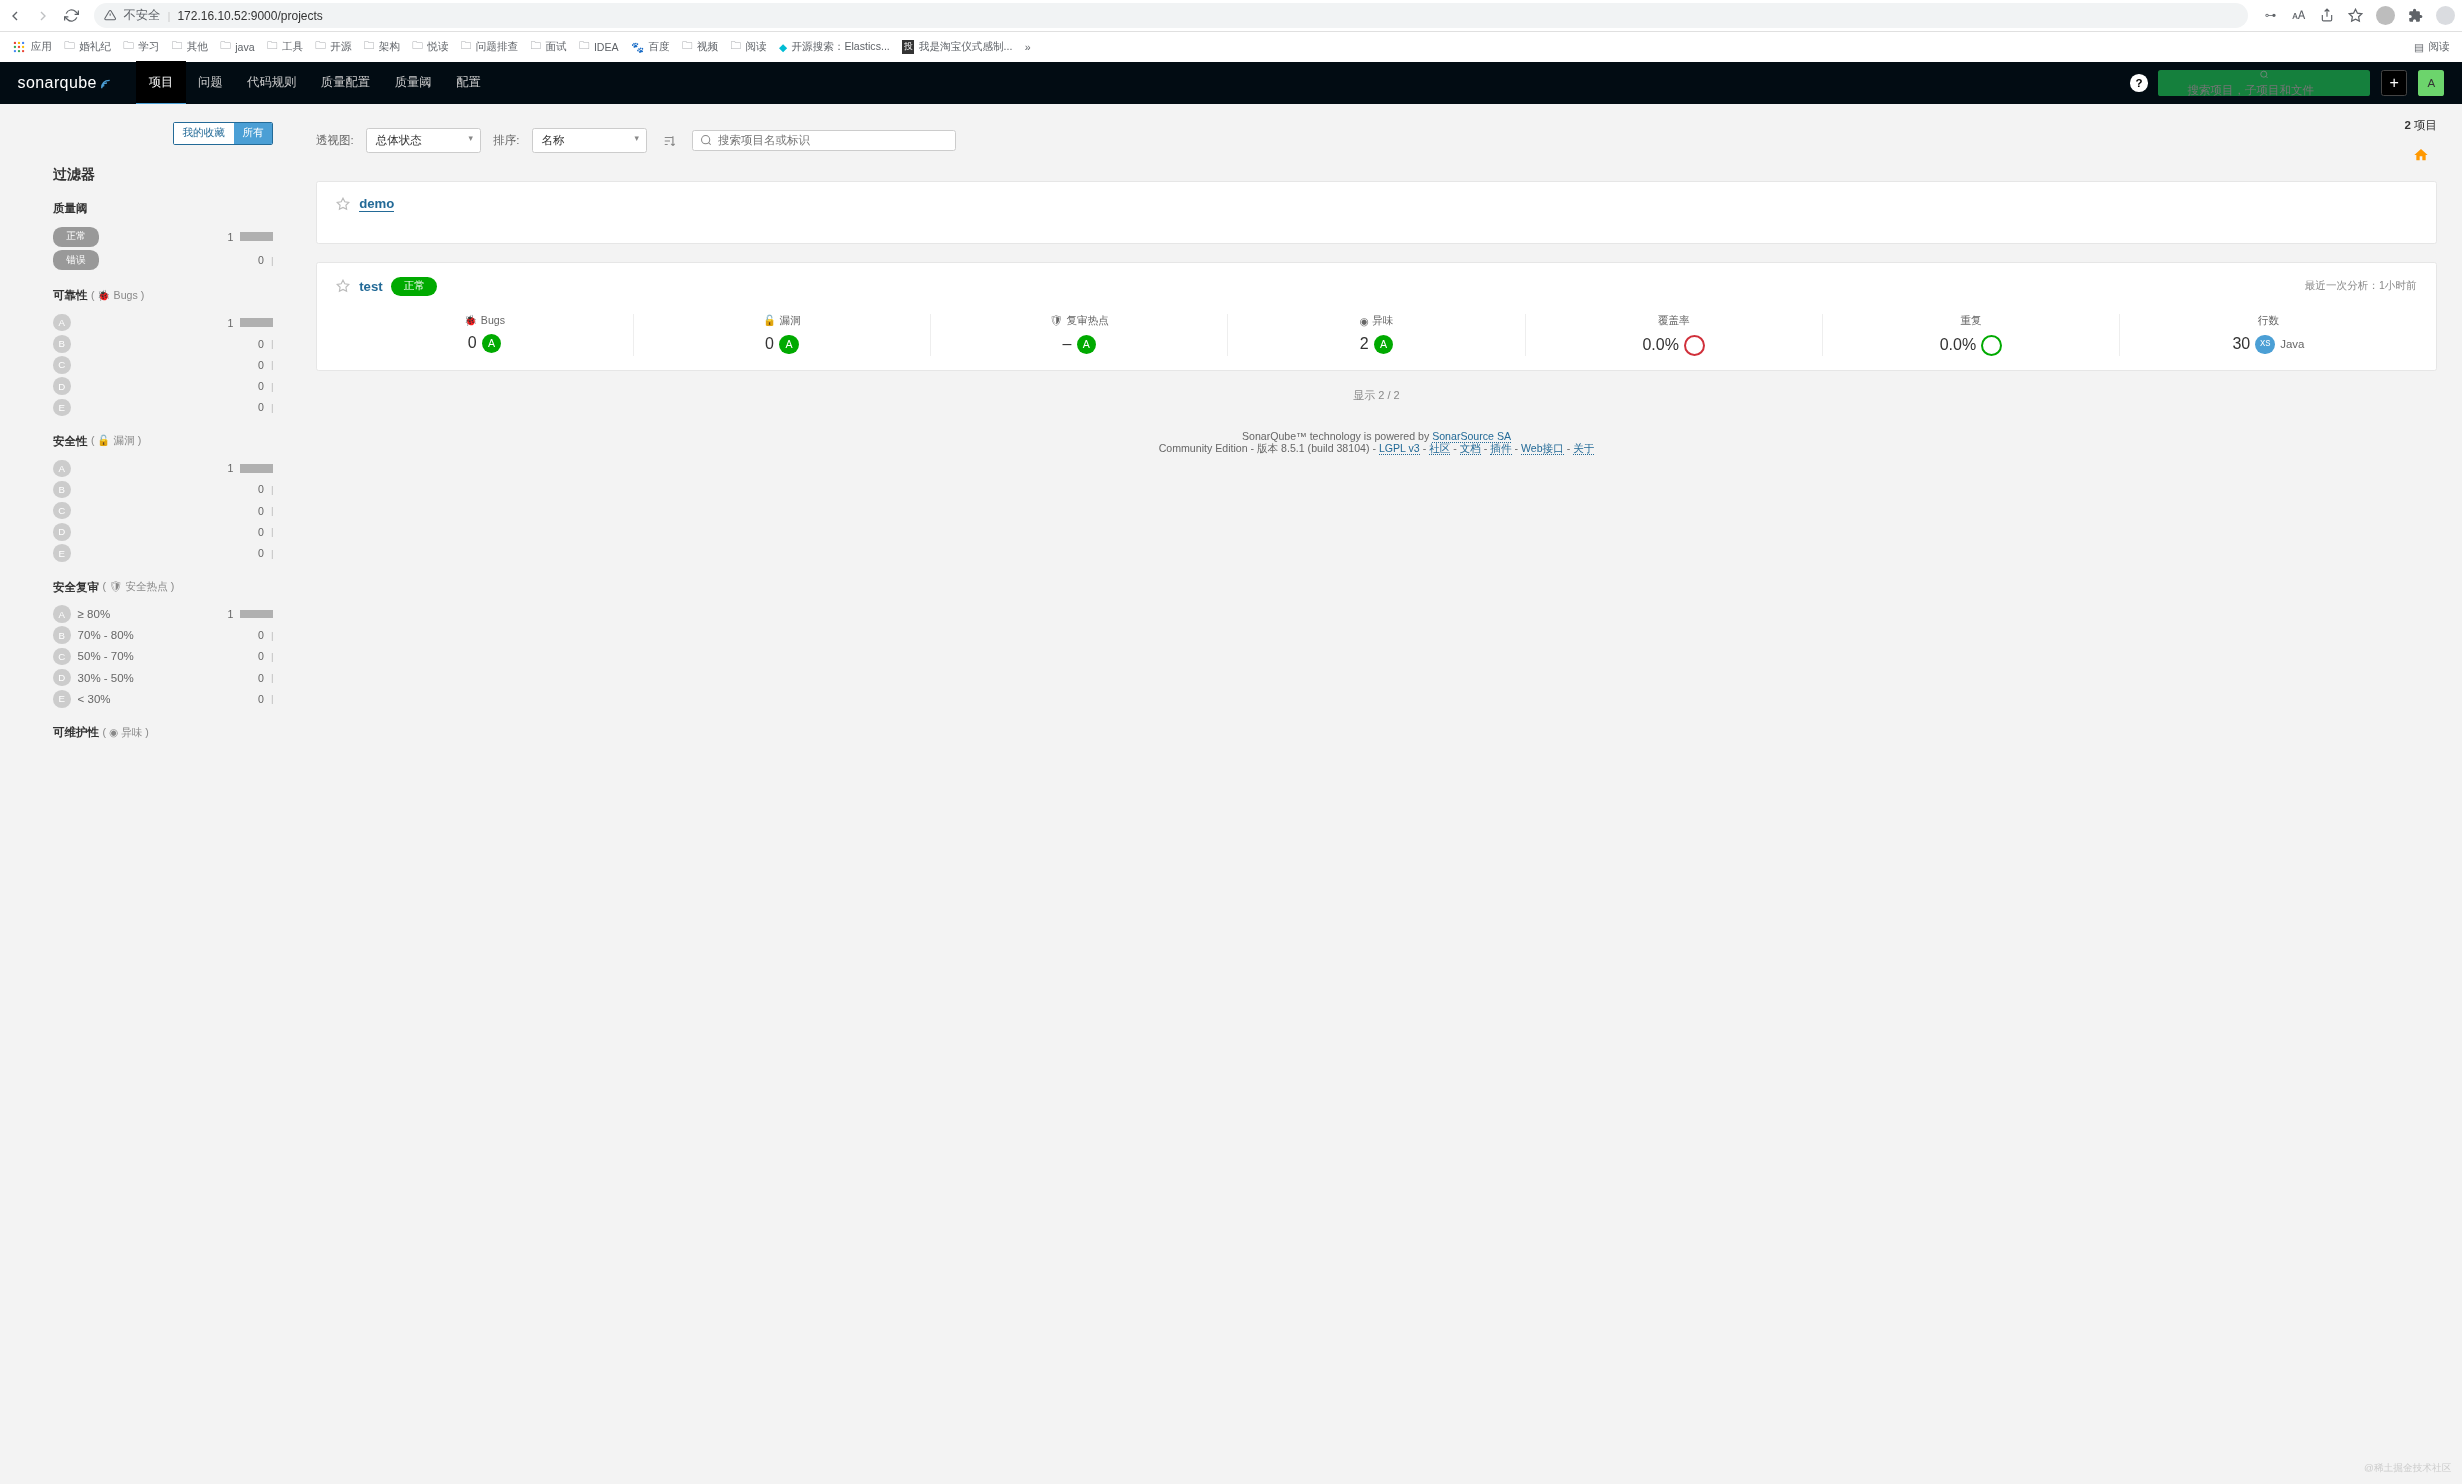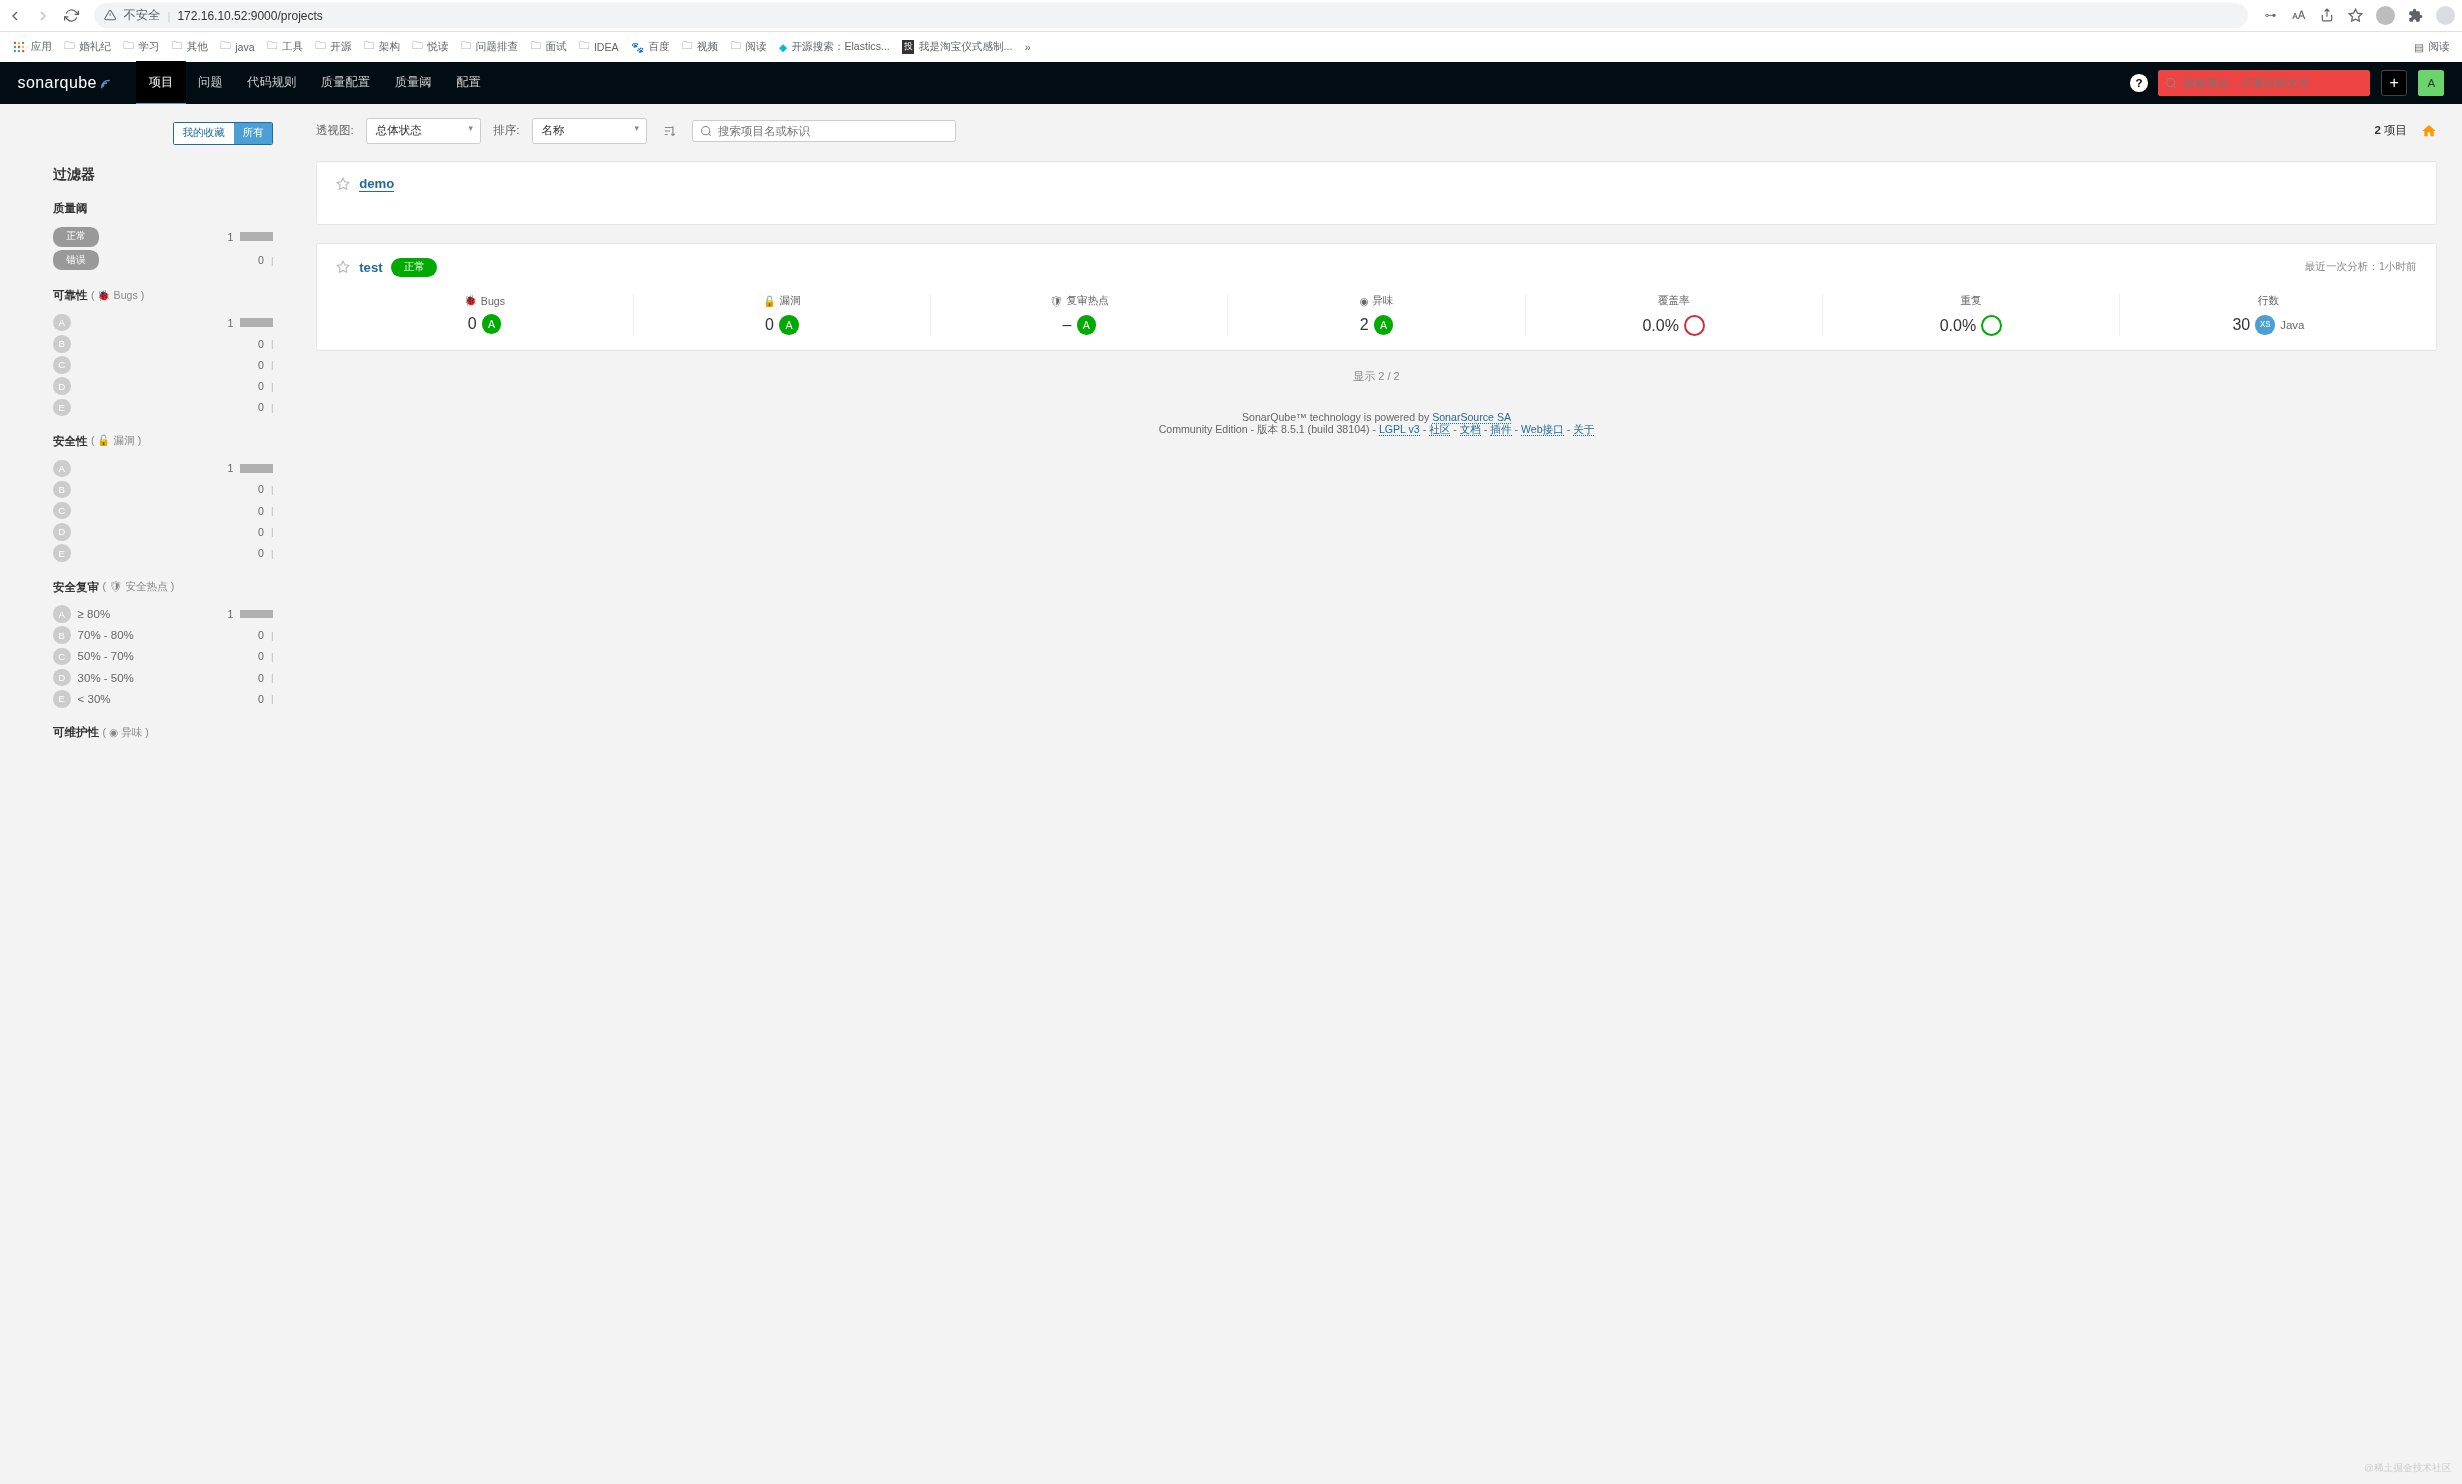--- a/index.html
+++ b/index.html
@@ -23,21 +23,21 @@
 .bookmark-sep { margin-left: auto; }
 
 
 .top-nav { background: #020c13; color: #fff; height: 42px; display: flex; align-items: center; padding: 0 17.6px; }
 .logo { color: #fff; font-size: 16px; font-weight: 300; letter-spacing: 0.4px; margin-right: 21px; display:flex; align-items:center; gap:2.6px;}
 .nav-items { display: flex; gap: 0; }
 .nav-item { padding: 12.3px 12.3px; color: #ccc; cursor: pointer; font-size: 12.3px; }
 .nav-item.active { background: #000; color: #fff; border-bottom: 2.6px solid #4b9fd5; }
 .nav-right { margin-left: auto; display: flex; align-items: center; gap: 10.6px; }
 .help-icon { width: 17.6px; height: 17.6px; border-radius: 50%; background: #fff; color: #000; display: flex; align-items: center; justify-content: center; font-weight: bold; font-size: 11.5px; cursor: pointer; }
-.search-global { background: #ef4444; border-radius: 2.6px; width: 212px; height: 26.4px; display: flex; align-items: center; padding: 0 7px; gap: 5.3px; }
+.search-global { background: #15803d; border-radius: 2.6px; width: 212px; height: 26.4px; display: flex; align-items: center; padding: 0 7px; gap: 5.3px; flex-direction: column; }
 .search-global input { border: none; outline: none; flex: 1; font-size: 11.5px; background: transparent; }
 .plus-btn { background: #000; border: 0.9px solid #444; width: 26.4px; height: 26.4px; color: #fff; display: flex; align-items: center; justify-content: center; cursor: pointer; border-radius: 2.6px; font-size: 16px; }
 .user-badge { background: #6cd46c; width: 26.4px; height: 26.4px; border-radius: 2.6px; display: flex; align-items: center; justify-content: center; font-weight: 500; cursor: pointer; color: #333; }
 
 
 .wrapper { display: flex; }
 .sidebar { width: 291px; background: #f3f3f3; padding: 17.6px 17.6px 17.6px 53px; }
 .main { flex: 1; padding: 14px 25px; }
 
 
@@ -58,21 +58,21 @@
 .facet-tick { color: #bbb; font-size: 9.7px; }
 
 
 .toolbar { display: flex; align-items: center; gap: 12.3px; margin-bottom: 17.6px; font-size: 11.5px; }
 .tb-label { color: #666; }
 .tb-select { background: #fff; border: 0.9px solid #ccc; border-radius: 2.6px; padding: 4.4px 21px 4.4px 8.8px; min-width: 115px; position: relative; cursor: pointer; }
 .tb-select::after { content: "▾"; position: absolute; right: 7px; top: 4.4px; color: #888; font-size: 8.8px; }
 .tb-sort-icon { color: #888; cursor: pointer; padding: 3.5px; }
 .search-proj { background: #fff; border: 0.9px solid #ccc; border-radius: 2.6px; display: flex; align-items: center; gap: 5.3px; padding: 3.5px 7px; width: 264px; }
 .search-proj input { border: none; outline: none; flex: 1; font-size: 11.5px; background: transparent; }
-.count-text { margin-left: auto; color: #333; display:flex; align-items:center; gap:14px;}
+.count-text { margin-left: auto; color: #333; display:flex; align-items:center; gap:14px;flex-direction:column;}
 .home-icon { color: #ff9800; font-size: 16px; cursor: pointer; }
 
 
 .card { background: #fff; border: 0.9px solid #e6e6e6; border-radius: 2.6px; padding: 14px 19.4px; margin-bottom: 17.6px; }
 .card-header { display: flex; align-items: center; gap: 8.8px; margin-bottom: 17.6px; }
 .star { color: #ccc; font-size: 14px; cursor: pointer; }
 .proj-link { color: #236a97; font-weight: 600; font-size: 13.2px; cursor: pointer; }
 .proj-link.underline { border-bottom: 0.9px solid #236a97; }
 .status-ok { background: #00aa00; color: #fff; font-size: 10.6px; padding: 2.6px 12.3px; border-radius: 10.6px; }
 .last-analysis { margin-left: auto; color: #888; font-size: 10.6px; }

